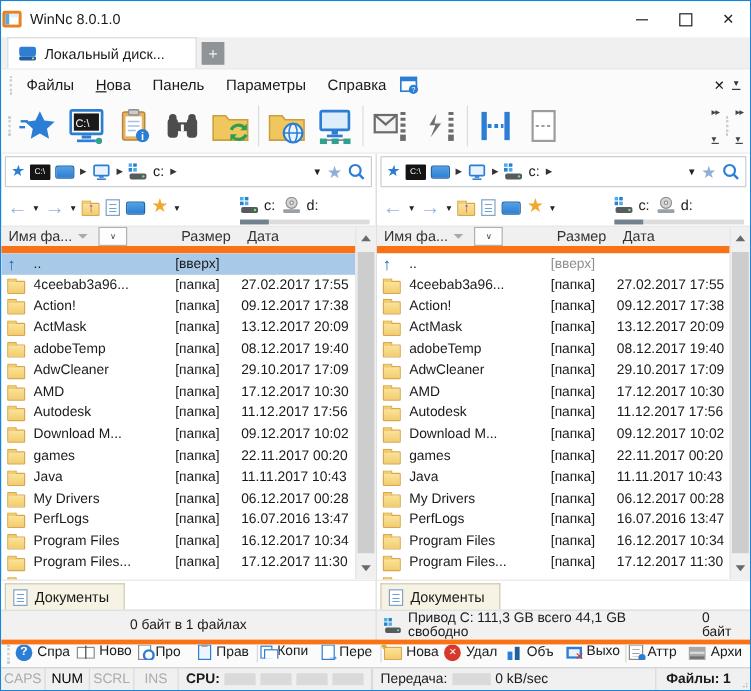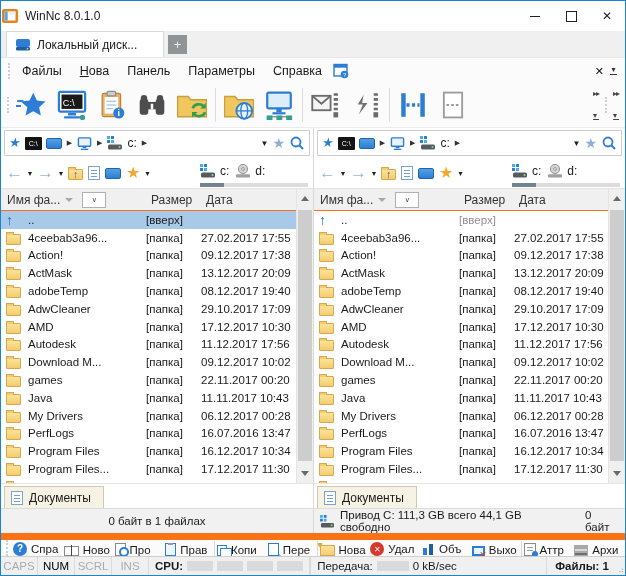--- a/index.html
+++ b/index.html
@@ -75,21 +75,21 @@
   .usagebar::before { content:""; position:absolute; left:0; top:0; bottom:0; width:22%; background:#72838f; }
 
   .fi-folder { display:inline-block; width:15px; height:11px; background:linear-gradient(#fce398,#f2cd6e);
       border:1px solid #d9a84e; border-radius:1px; position:relative; margin-top:3px; }
   .fi-folder::before { content:""; position:absolute; top:-3px; left:-1px; width:6px; height:2px;
       background:#f2cd6e; border:1px solid #d9a84e; border-bottom:none; border-radius:1px 1px 0 0; }
   .fi-up { color:#1e6dba; font-weight:bold; font-size:14px; line-height:12px; }
 
   
   .listwrap { flex:1; position:relative; min-height:0; overflow:hidden; border-top:1px solid #e3e3e3; }
-  .listheader { height:22px; background:#f0f0f0; border-bottom:1px solid #f97316; position:relative;
+  .listheader { height:22px; background:#f0f0f0; border-bottom:6px solid #f97316; position:relative;
       display:flex; align-items:center; padding-left:6px; font-size:12px; color:#333; width:296px; }
   .h-name { margin-right:5px; }
   .sort-tri { width:0; height:0; border-left:4px solid transparent; border-right:4px solid transparent; border-top:4px solid #a8a8a8; margin-right:9px; }
   .h-combo { width:24px; height:16px; border:1px solid #b0b0b0; background:#fdfdfd; display:flex; align-items:center; justify-content:center; }
   .h-combo::after { content:"\2228"; font-size:7px; color:#444; }
   .h-size { position:absolute; left:150px; }
   .h-date { position:absolute; left:205px;text-align:center; }
   .filelist { position:absolute; top:22px; left:0; right:17px; bottom:0; overflow:hidden; }
   .row { height:17.8px; display:flex; align-items:center; padding-left:5px; font-size:11.5px; }
   .row.selected { background:#a9c9e9; }
@@ -107,21 +107,21 @@
   .sb-thumb { position:absolute; left:1px; right:1px; top:21px; bottom:22px; background:#cdcdcd; }
 
   .docsrow { height:25px; flex:none; display:flex; align-items:flex-end; padding:0 0 0 3px; background:#fff; border-top:1px solid #e6e6e6; }
   .docsbtn { display:flex; align-items:center; gap:6px; height:22px; padding:0 12px 0 6px; background:#f7f3e4; border:1px solid #cfc9b2; border-bottom:none; font-size:12px; }
 
   .panelstatus { height:25px; flex:none; background:#f1f1f1; border-top:1px solid #dcdcdc; display:flex; align-items:center; font-size:11.5px; }
   .panelstatus.center { justify-content:center; }
   .panelstatus.drive { padding:0 6px; gap:5px; }
 
   
-  .funcbar { height:23px; flex:none; display:flex; align-items:flex-end; background:#fbfbfb; border-top:7px solid #f97316; padding:0 2px; font-size:11.5px; }
+  .funcbar { height:23px; flex:none; display:flex; align-items:flex-start; background:#fbfbfb; border-top:4px solid #f97316; padding:0 2px; font-size:11.5px; }
   .fbtn { flex:1 1 0; min-width:0; display:flex; align-items:center; gap:4px; padding:0 2px; overflow:hidden; white-space:nowrap; }
   .fsep { width:1px; height:15px; background:#d8d8d8; flex:none; }
   .fb-ico { flex:none; width:14px; height:14px; position:relative; display:inline-block; }
   .fbi-help { background:#2c7dd4; border-radius:50%; color:#fff; font-size:10px; font-weight:bold; text-align:center; line-height:14px; }
   .fbi-help::after { content:"?"; }
   .fbi-rename { width:15px; height:10px; margin-top:2px; border:1px solid #8a8a8a; background:#fff; }
   .fbi-rename::after { content:""; position:absolute; left:6px; top:-2px; width:1px; height:12px; background:#444; }
   .fbi-view { width:11px; height:13px; border:1px solid #8a8a8a; background:#fff; }
   .fbi-view::after { content:""; position:absolute; right:-4px; bottom:-2px; width:6px; height:6px; border:2px solid #2c7dd4; border-radius:50%; background:#fff; }
   .fbi-edit { width:11px; height:13px; border:1px solid #2c7dd4; background:#eef5fc; }

